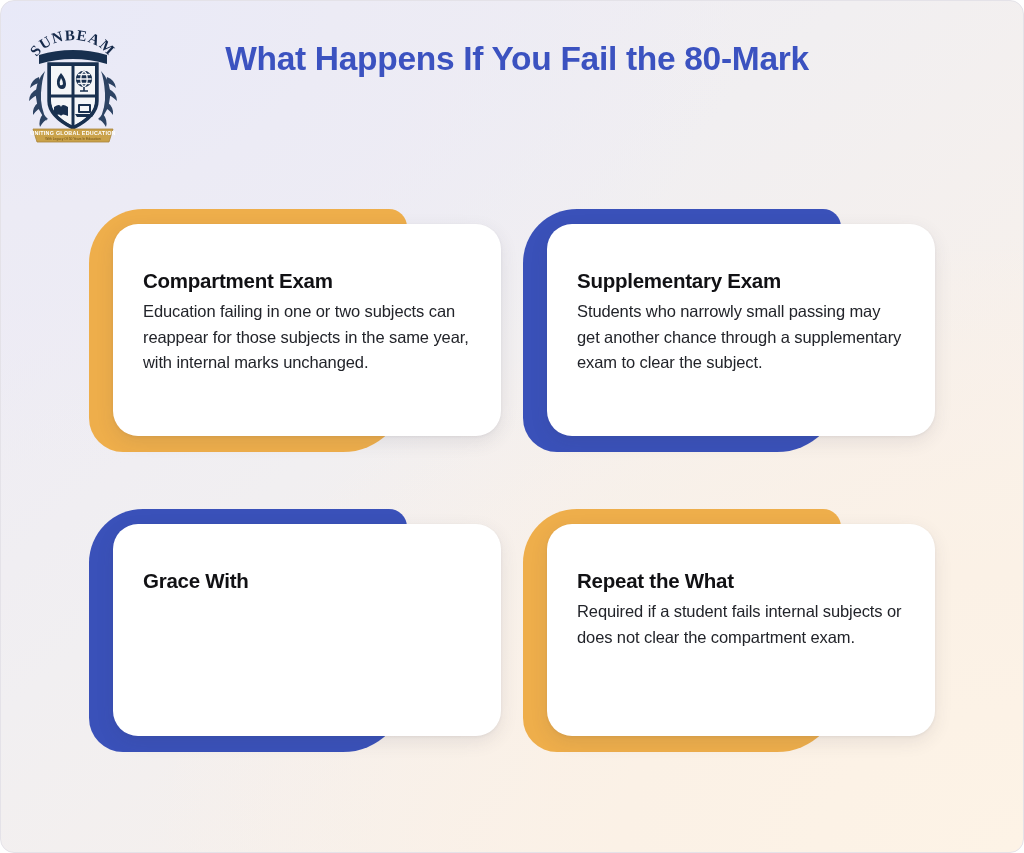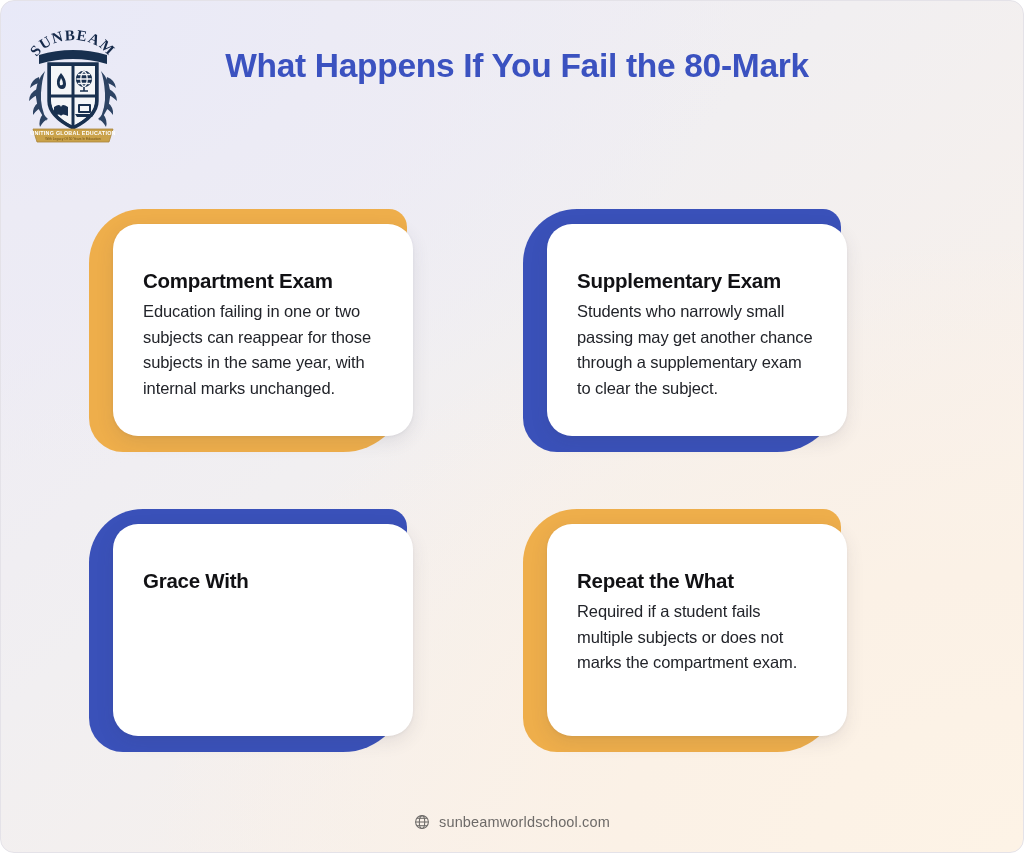--- a/index.html
+++ b/index.html
@@ -37,21 +37,21 @@
     left: 24px;
     top: 22px;
     width: 96px;
     height: 120px;
   }
 
   #title {
     position: absolute;
     left: 160px;
     right: 150px;
-    top: 40px;
+    top: 33px;
     text-align: center;
     font-size: 33.5px;
     line-height: 50px;
     font-weight: bold;
     letter-spacing: -0.3px;
     color: #3b52c0;
   }
 
   
   #grid {
@@ -82,21 +82,21 @@
     height: 243px;
     border-radius: 54px 18px 64px 34px;
   }
   .accent.orange { background: #eeae4b; }
   .accent.blue   { background: #3a51b9; }
 
   .card {
     position: absolute;
     left: 24px;
     top: 23px;
-    width: 300px;
+    width: 388px;
     height: 212px;
     background: #ffffff;
     border-radius: 25px;
     box-shadow: 0 6px 18px rgba(60, 55, 80, 0.10),
                 0 1px 3px rgba(60, 55, 80, 0.07);
     padding: 45px 30px 20px 30px;
   }
 
   .card-title {
     font-size: 20.5px;
@@ -249,32 +249,22 @@
         <div class="accent blue" style="background: rgb(58, 81, 185);"></div>
         <div class="card">
           <div class="card-title">Grace With</div>
         </div>
       </div>
 
       <div class="cardwrap col2">
         <div class="accent orange" style="background: rgb(238, 174, 75);"></div>
         <div class="card">
           <div class="card-title">Repeat the What</div>
-          <div class="card-body">Required if a student fails multiple subjects or does not marks the compartment exam.</div>
+          <div class="card-body">Required if a student fails internal subjects or does not clear the compartment exam.</div>
         </div>
       </div>
 
     </div>
 
   </div>
 
-  <div id="footer">
-    <svg id="globe-icon" width="16" height="16" viewBox="0 0 16 16" fill="none" stroke="#6d6a68" stroke-width="1.05">
-      <circle cx="8" cy="8" r="6.4"></circle>
-      <ellipse cx="8" cy="8" rx="2.7" ry="6.4"></ellipse>
-      <line x1="1.6" y1="8" x2="14.4" y2="8"></line>
-      <line x1="3.1" y1="4.3" x2="12.9" y2="4.3"></line>
-      <line x1="3.1" y1="11.7" x2="12.9" y2="11.7"></line>
-    </svg>
-    <span class="url">sunbeamworldschool.com</span>
-  </div>
 
 </div>
 
 </body></html>

